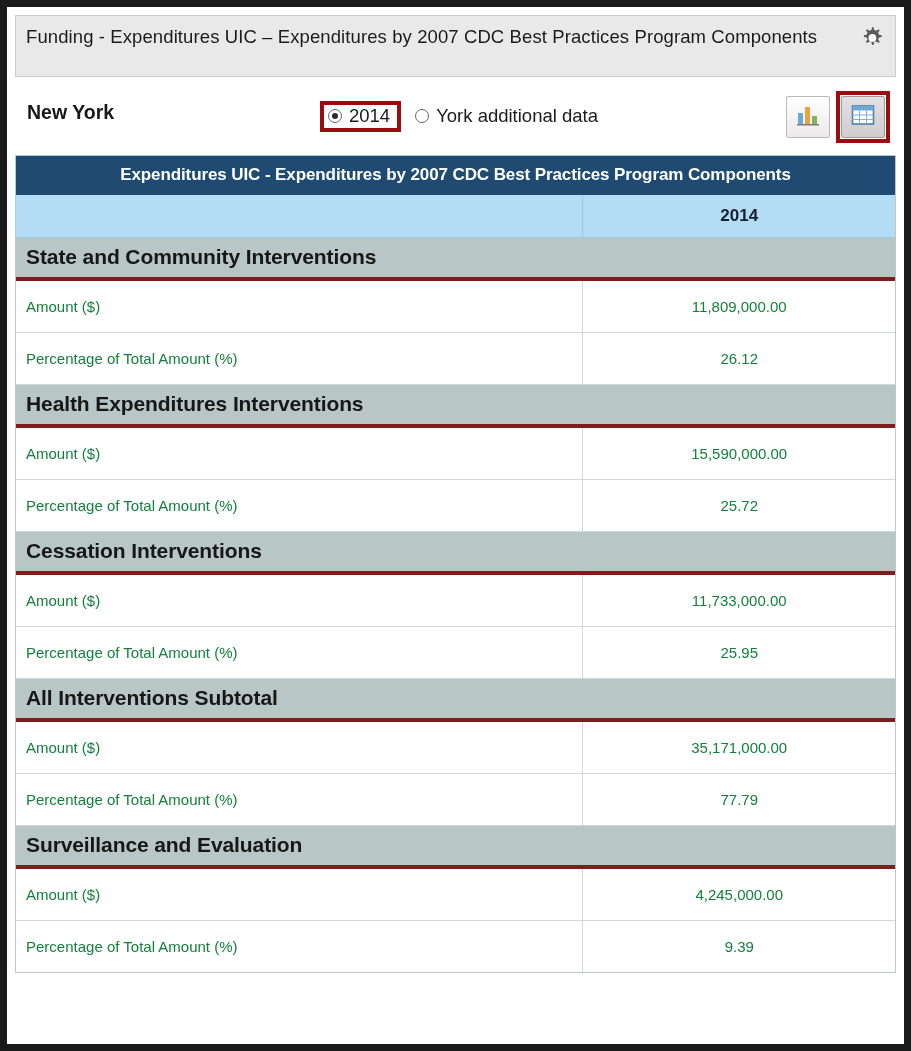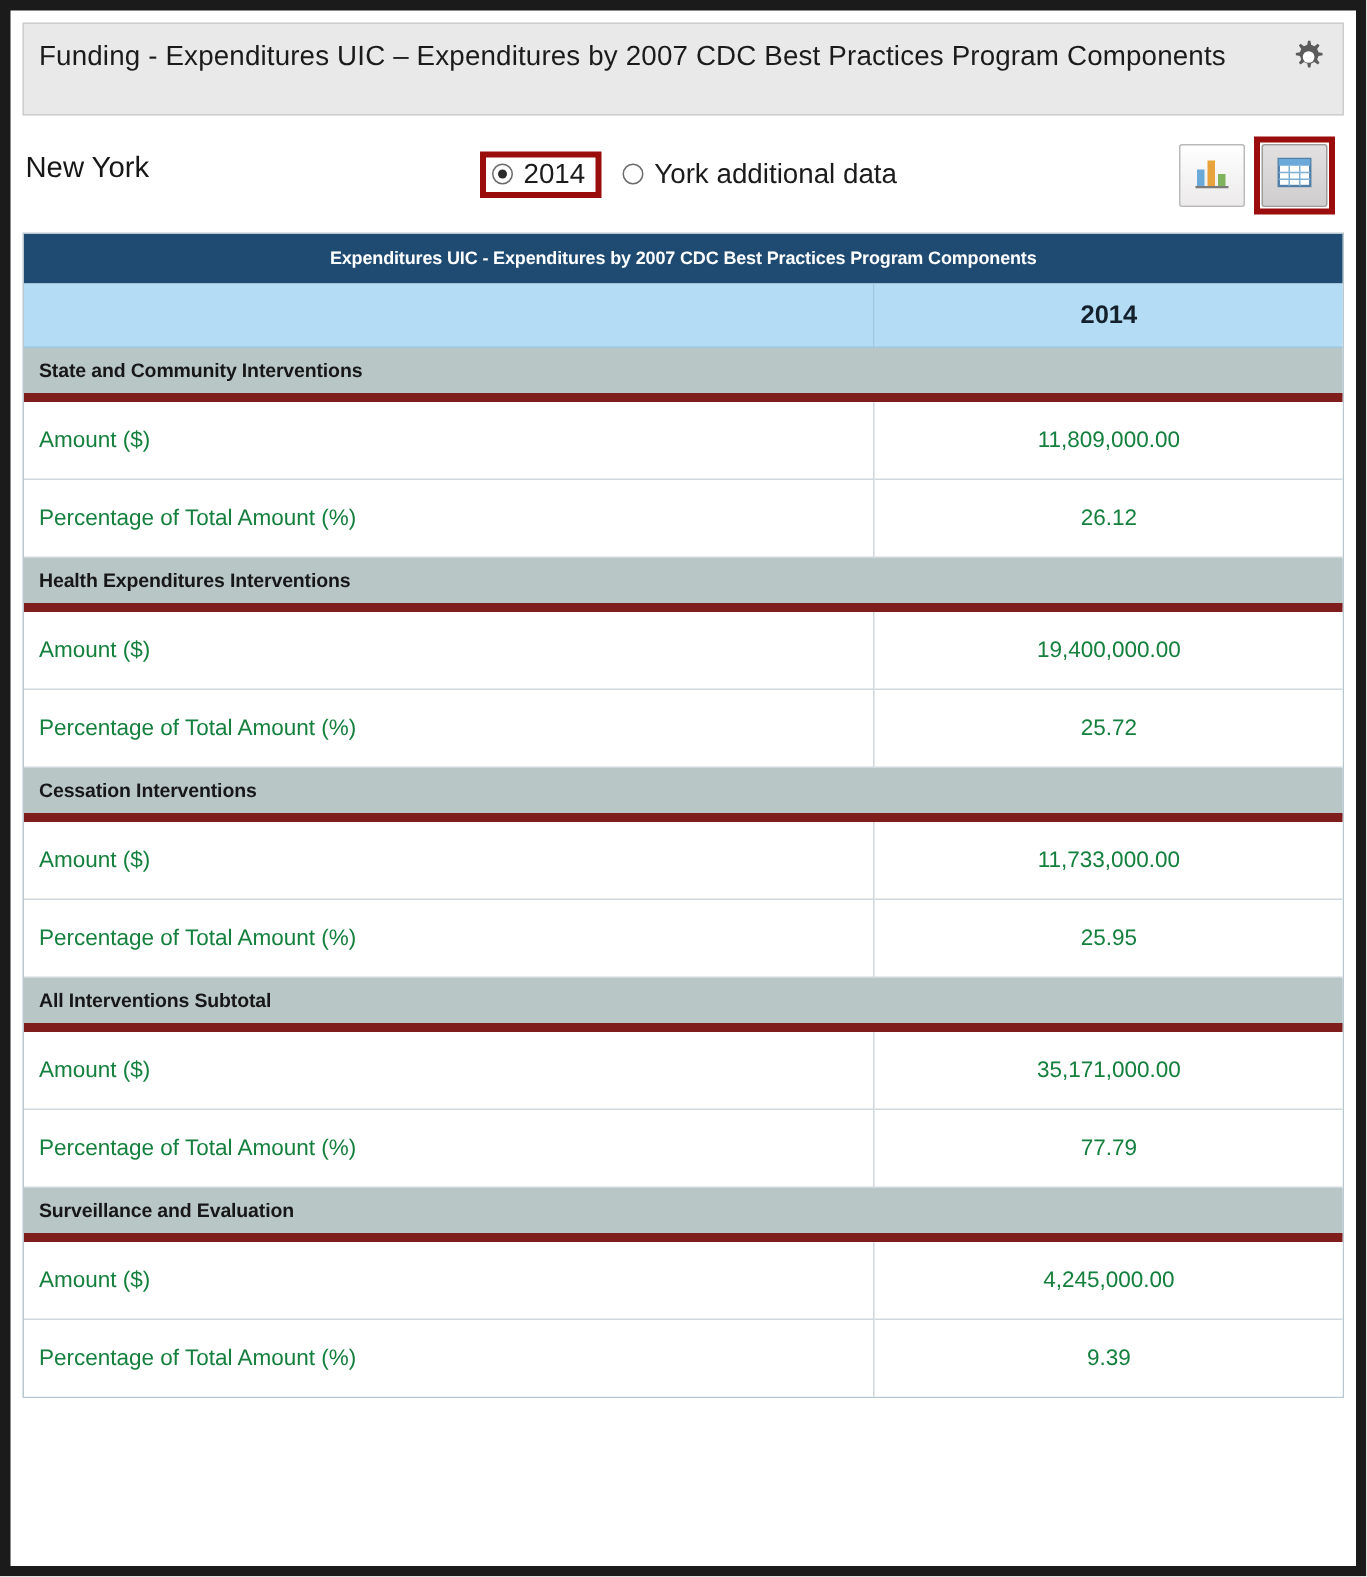--- a/index.html
+++ b/index.html
@@ -65,24 +65,24 @@
 
   
   .controls {
     position: relative;
     margin: 10px 8px 0 8px;
     height: 58px;
     box-sizing: border-box;
   }
   .state-name {
     position: absolute;
-    left: 2px;
+    left: 12px;
     top: 14px;
     font-size: 19.5px;
-    font-weight: normal;
+    font-weight: bold;
     color: #171717;
   }
   .radio-group {
     position: absolute;
     left: 305px;
     top: 10px;
     display: flex;
     align-items: center;
     gap: 6px;
     height: 38px;
@@ -157,44 +157,44 @@
   table.data {
     width: 100%;
     border-collapse: collapse;
     table-layout: fixed;
   }
   table.data col.c1 { width: 64.5%; }
   table.data col.c2 { width: 35.5%; }
   .tbl-title th {
     background: #1f4b72;
     color: #ffffff;
-    font-size: 12px;
+    font-size: 17px;
     font-weight: bold;
     text-align: center;
     padding: 9px 6px 10px 6px;
     letter-spacing: -0.1px;
   }
   .tbl-subhead td {
     background: #b4dcf4;
     border-right: 1px solid #9dc8e0;
     border-bottom: 1px solid #9dc8e0;
     height: 40px;
     font-size: 17px;
     font-weight: bold;
     color: #14202c;
     text-align: center;
   }
   .tbl-subhead td:last-child { border-right: none; }
   tr.group td {
     background: #b8c6c6;
-    font-size: 13px;
+    font-size: 21px;
     font-weight: bold;
     color: #171717;
     padding: 7px 0 8px 10px;
-    border-bottom: 6px solid #7f1d1d;
+    border-bottom: 4px solid #7f1d1d;
     letter-spacing: -0.1px;
   }
   tr.row td {
     font-size: 15px;
     color: #15803d;
     border-bottom: 1px solid #cfd8dc;
     height: 49px;
     background: #ffffff;
   }
   tr.row td.label {
@@ -296,21 +296,21 @@
           <tr class="row">
             <td class="label">Percentage of Total Amount (%)</td>
             <td class="value">26.12</td>
           </tr>
 
           <tr class="group">
             <td colspan="2">Health Expenditures Interventions</td>
           </tr>
           <tr class="row">
             <td class="label">Amount ($)</td>
-            <td class="value">19,400,000.00</td>
+            <td class="value">15,590,000.00</td>
           </tr>
           <tr class="row">
             <td class="label">Percentage of Total Amount (%)</td>
             <td class="value">25.72</td>
           </tr>
 
           <tr class="group">
             <td colspan="2">Cessation Interventions</td>
           </tr>
           <tr class="row">

